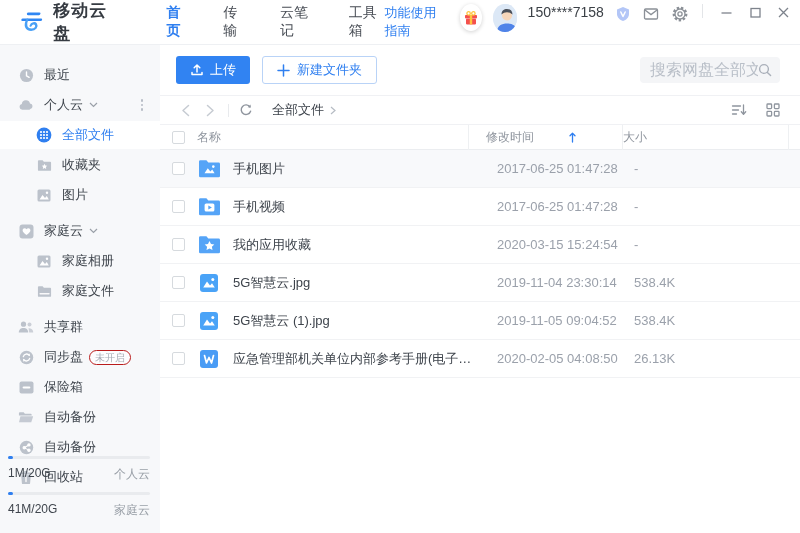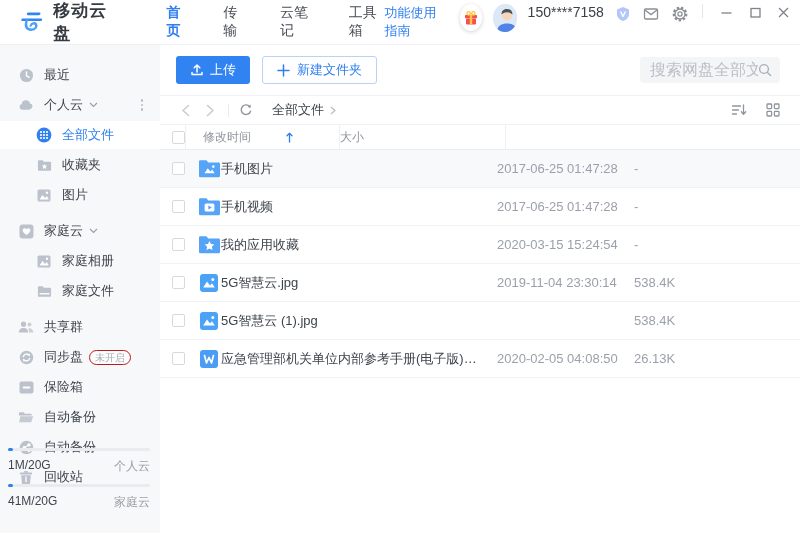--- a/index.html
+++ b/index.html
@@ -71,21 +71,21 @@
   .h-name { flex:1; margin-left:12px; }
   .h-time, .r-time { width:154px; flex:0 0 154px; padding-left:17px;gap:28px; }
   .h-size, .r-size { width:166px; flex:0 0 166px; }
   .h-time, .h-size, .h-end { border-left:1px solid #eef0f2; height:25px; display:flex; align-items:center; }
   .h-end { width:12px; flex:0 0 12px; }
   .sort-arrow { margin-left:7px; display:flex; }
 
   .trow { height:38px; display:flex; align-items:center; border-bottom:1px solid #f1f2f4; cursor:default; }
   .trow.hovered { background:#f8f9fb; }
   .ficon { width:24px; height:22px; margin-left:12px; flex:0 0 24px; display:flex; align-items:center; justify-content:center; }
-  .r-name { flex:1; font-size:13px; color:#3d434b; white-space:nowrap; overflow:hidden;
+  .r-name { flex:1; margin-left:12px; font-size:13px; color:#3d434b; white-space:nowrap; overflow:hidden;
             text-overflow:ellipsis; cursor:pointer; }
   .r-time, .r-size { font-size:13px; color:#9ba1ab; }
 </style>
 </head>
 <body>
 
 <div class="window">
 
   <header class="topbar">
     <div class="logo-area">
@@ -349,21 +349,21 @@
       <div class="quota-track">
           <div class="quota-fill"></div>
         </div>
       <div class="quota-row">
         <span class="quota-used">1M/20G</span>
         <span class="quota-name">个人云</span>
       </div>
       <div class="quota-track">
           <div class="quota-fill"></div>
         </div>
-      <div class="quota-row" style="margin-bottom:12px;gap:35px;">
+      <div class="quota-row" style="margin-bottom:4px;gap:35px;">
         <span class="quota-used">41M/20G</span>
         <span class="quota-name">家庭云</span>
       </div>
     </div>
   </aside>
 
   <main class="content">
 
     <div class="toolbar">
       <button class="btn-upload">
@@ -431,20 +431,21 @@
               <rect x="8.4" y="1" width="4.6" height="4.6" rx="0.8"></rect>
             <rect x="1" y="8.4" width="4.6" height="4.6" rx="0.8"></rect>
               <rect x="8.4" y="8.4" width="4.6" height="4.6" rx="0.8"></rect>
           </svg>
         </span>
       </span>
     </div>
 
     <div class="thead">
       <span class="cb"></span>
+      <span class="h-name">名称</span>
       <span class="h-time">
         <span>修改时间</span>
         <span class="sort-arrow">
           <svg width="7" height="11" viewBox="0 0 7 11">
               <path d="M3.5 10 V1.5 M1 3.8 L3.5 1.2 L6 3.8" fill="none" stroke="#2f7ff0" stroke-width="1.3" stroke-linecap="round" stroke-linejoin="round"></path>
             </svg>
         </span>
       </span>
       <span class="h-size">大小</span>
       <span class="h-end"></span>
@@ -510,20 +511,21 @@
       <div class="trow">
         <span class="cb"></span>
         <span class="ficon">
           <svg width="20" height="20" viewBox="0 0 20 20">
               <rect x="1" y="1" width="18" height="18" rx="3" fill="#4aa3f7"></rect>
               <path d="M4.2 14.6 L8 8.6 L11 12.4 L13 10.2 L15.8 14.6 Z" fill="#fff"></path>
               <circle cx="13.8" cy="6.4" r="1.5" fill="#fff"></circle>
             </svg>
         </span>
         <span class="r-name">5G智慧云 (1).jpg</span>
+        <span class="r-time">2019-11-05 09:04:52</span>
         <span class="r-size">538.4K</span>
       </div>
 
       <div class="trow">
         <span class="cb"></span>
         <span class="ficon">
           <svg width="20" height="20" viewBox="0 0 20 20">
               <rect x="1" y="1" width="18" height="18" rx="3" fill="#4a9cf5"></rect>
               <path d="M5.5 6.5 L7.5 14 L10 8.5 L12.5 14 L14.5 6.5" fill="none" stroke="#fff" stroke-width="1.7" stroke-linecap="round" stroke-linejoin="round"></path>
             </svg>

